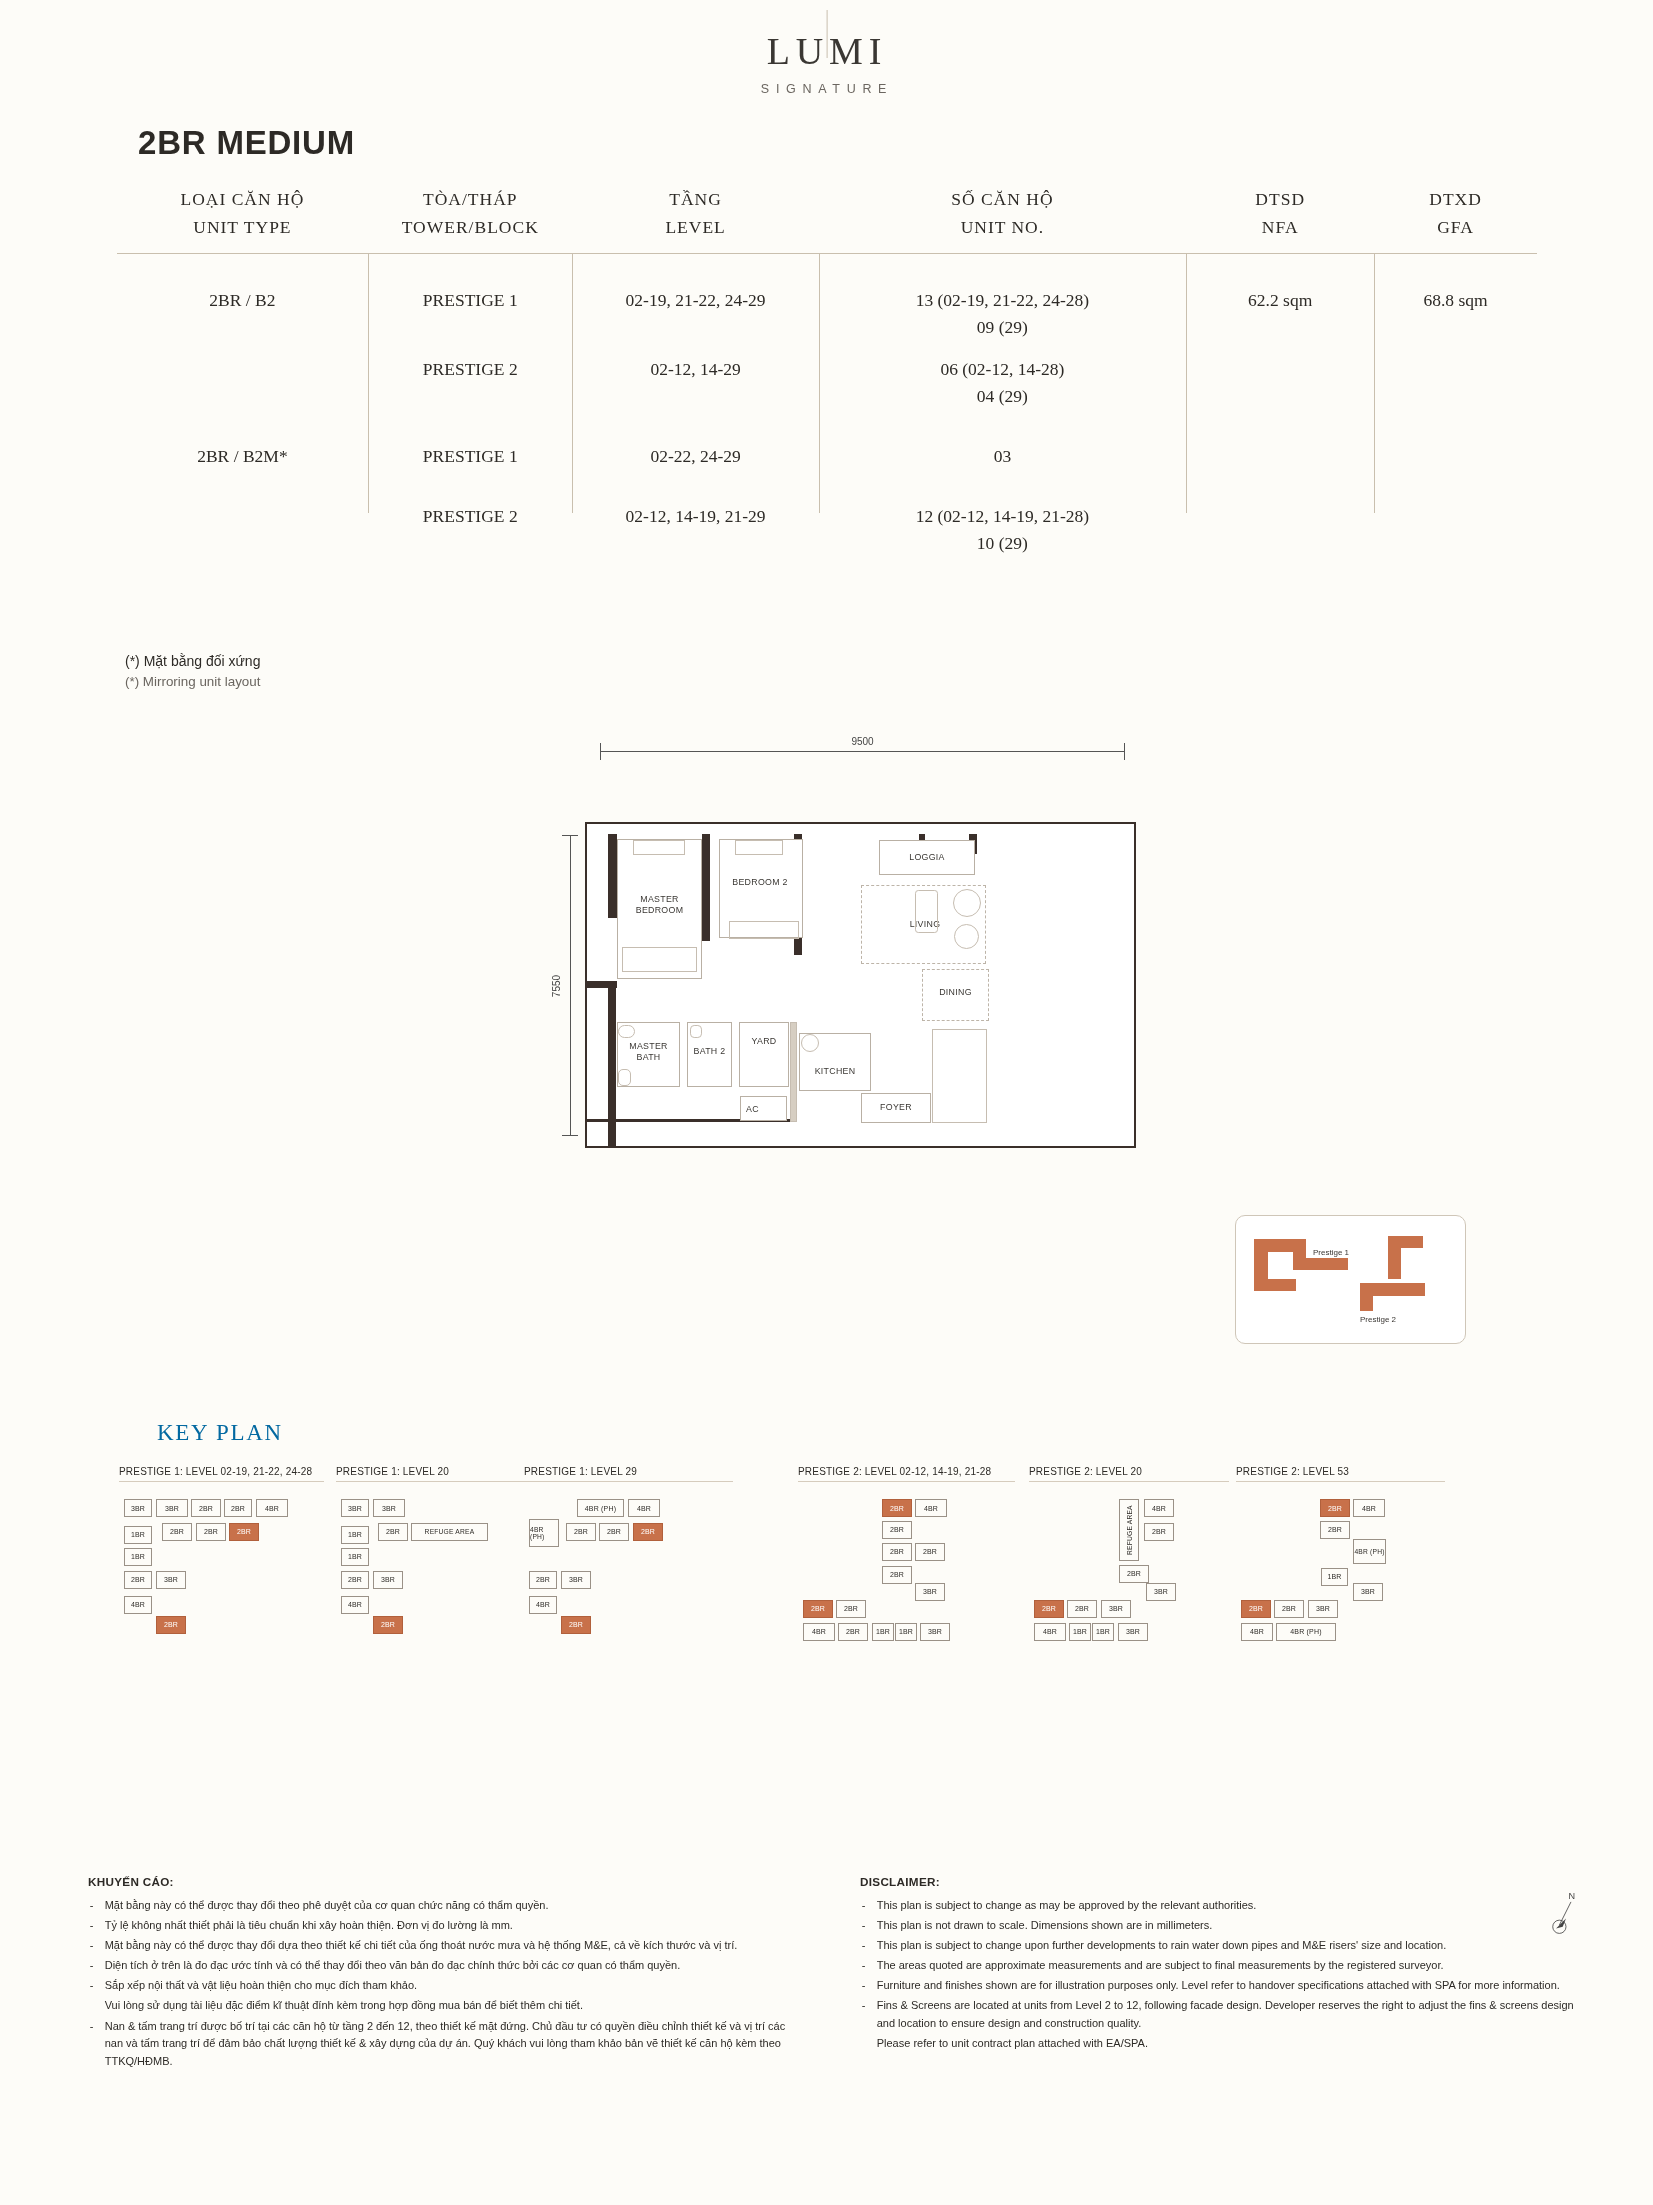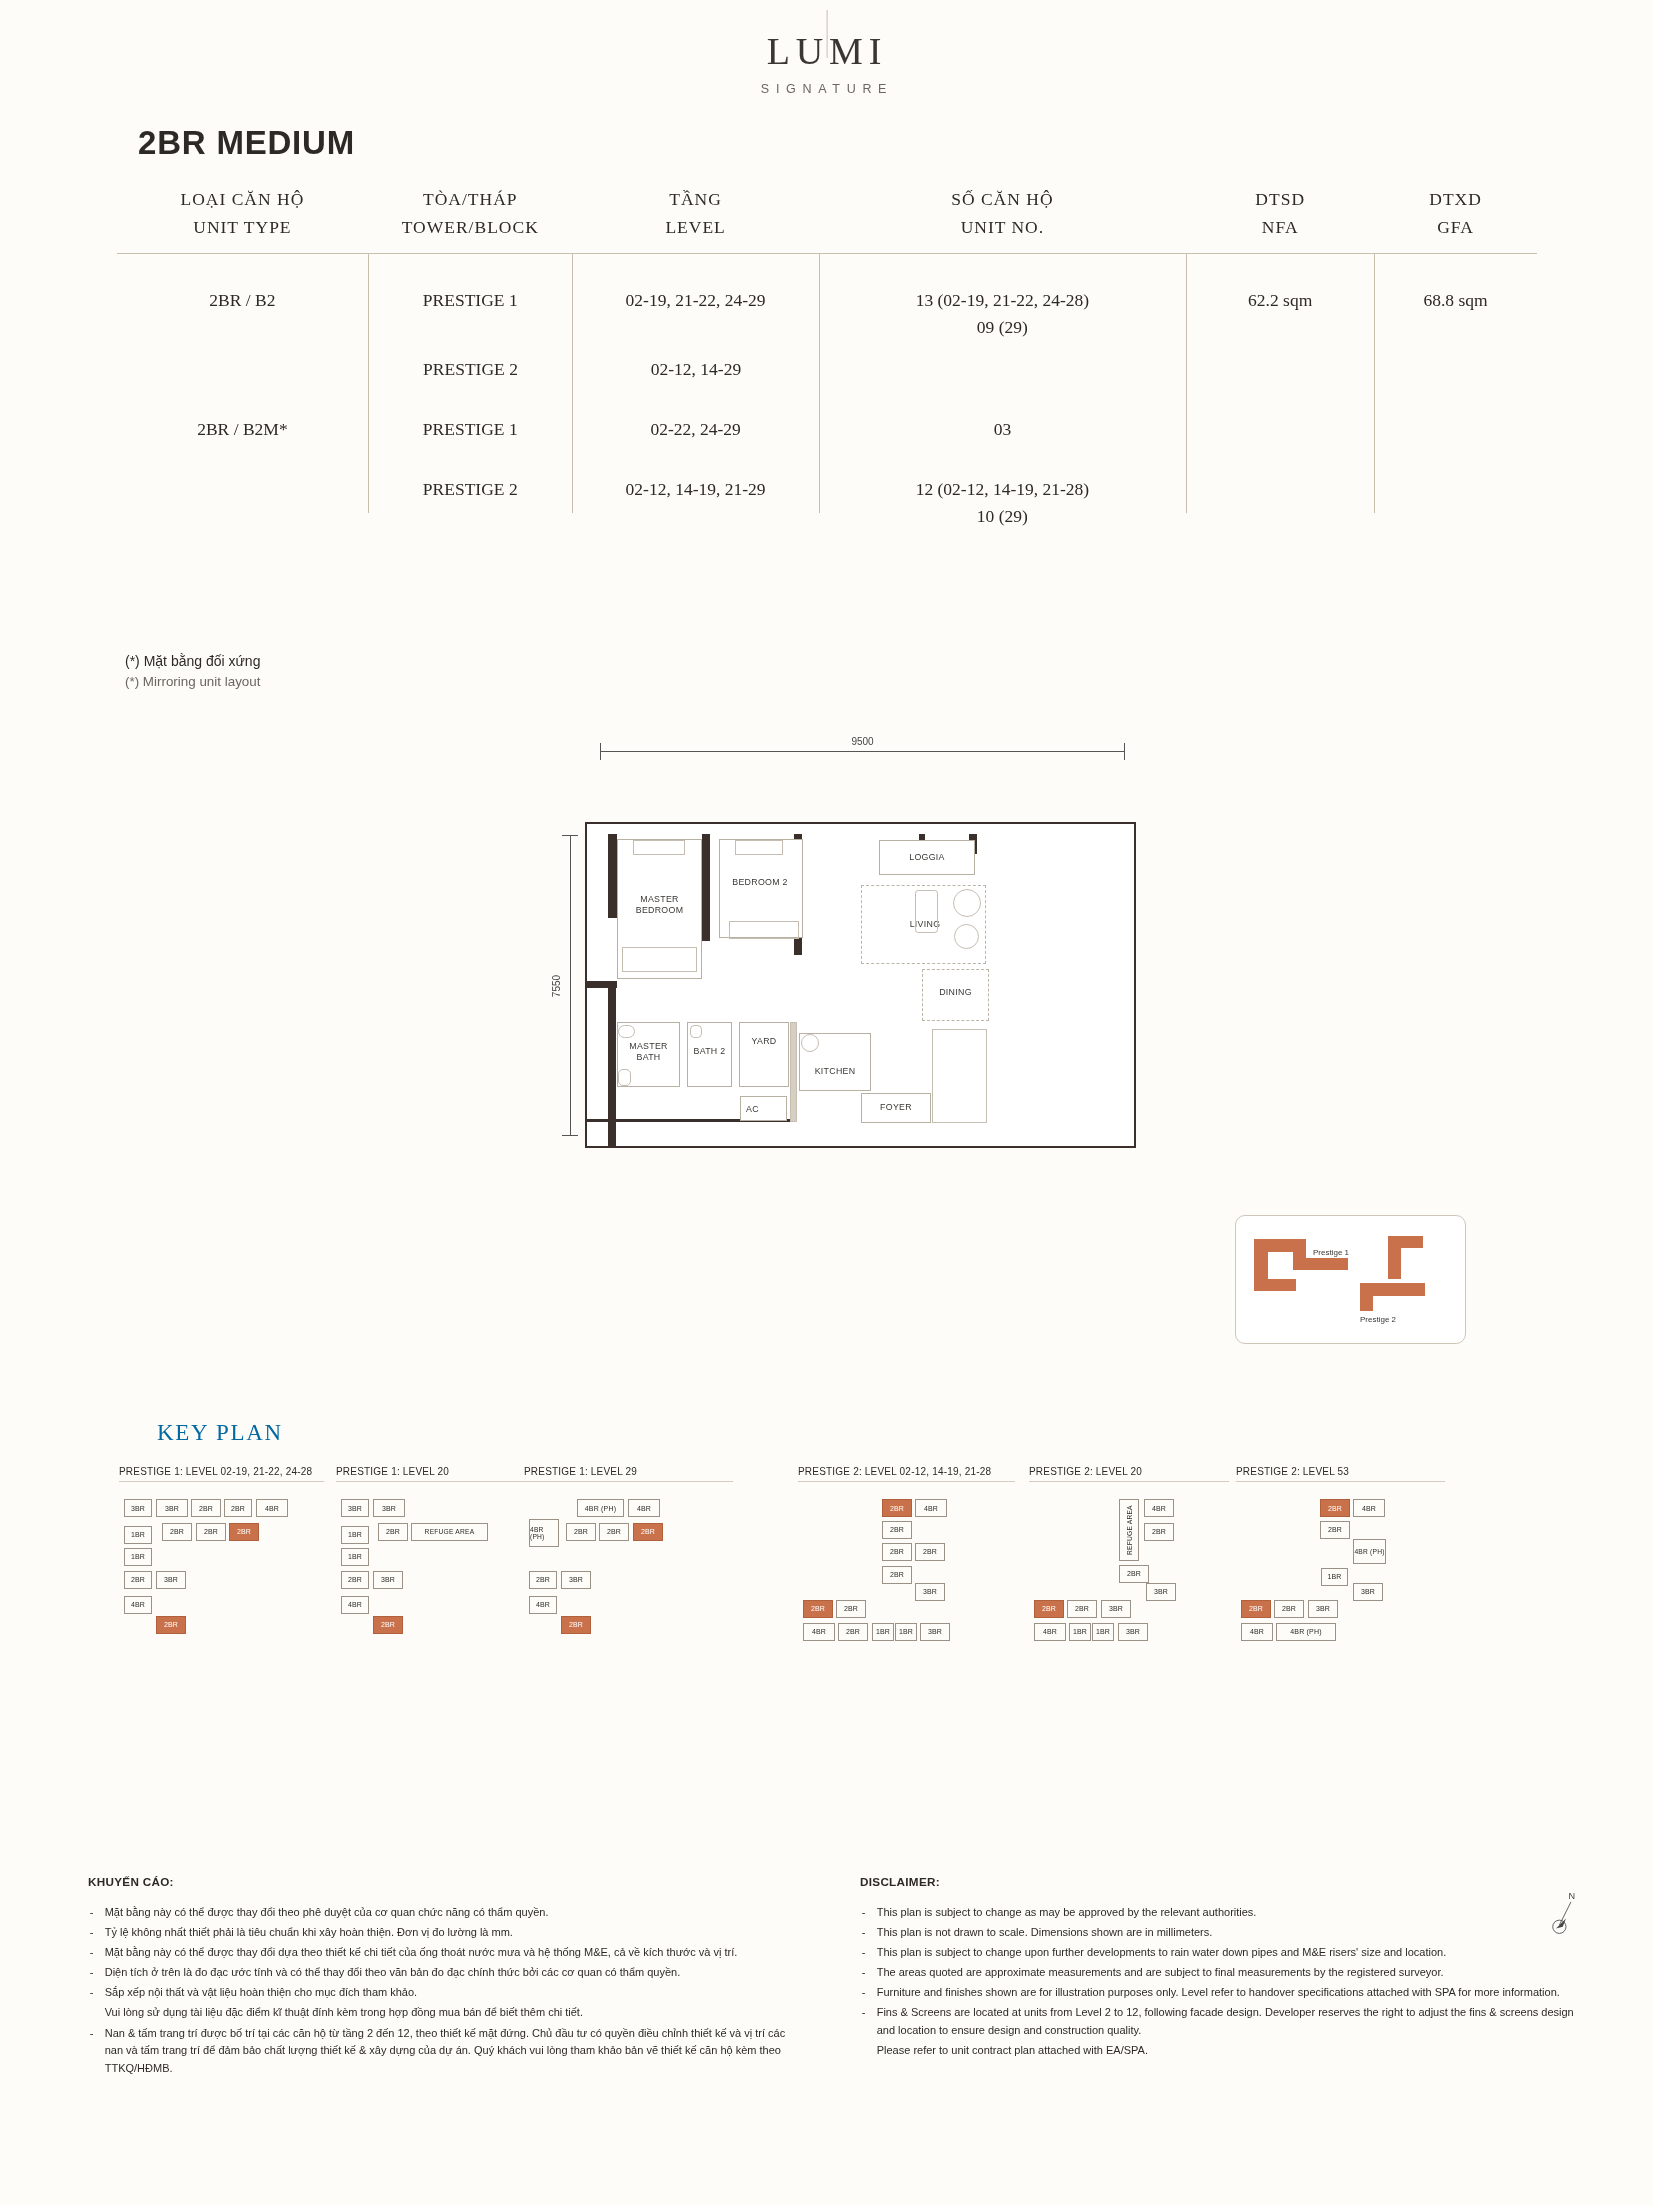--- a/index.html
+++ b/index.html
@@ -306,21 +306,21 @@
     top: 1875px;
     width: 100%;
   }
   .notes-col {
     position: absolute;
     font-family: "Liberation Sans", sans-serif;
   }
   .notes-col.left { left: 88px; width: 710px; }
   .notes-col.right { left: 860px; width: 718px; }
   .notes h4 {
-    margin: 0 0 16px 0;
+    margin: 0 0 9px 0;
     font-size: 11.7px;
     font-weight: bold;
     letter-spacing: 0.3px;
     color: #2d2a26;
   }
   .notes ul { margin: 0; padding: 0; list-style: none; }
   .notes li {
     position: relative;
     padding-left: 16.7px;
     font-size: 11px;
@@ -389,20 +389,22 @@
           <div class="cell c3 pad-top">02-19, 21-22, 24-29</div>
           <div class="cell c4 pad-top" style="white-space:pre-line;">13 (02-19, 21-22, 24-28)
 09 (29)</div>
           <div class="cell c5 pad-top">62.2 sqm</div>
           <div class="cell c6 pad-top">68.8 sqm</div>
         </div>
         <div class="srow">
           <div class="cell c1"></div>
           <div class="cell c2">PRESTIGE 2</div>
           <div class="cell c3">02-12, 14-29</div>
+          <div class="cell c4" style="white-space:pre-line;">06 (02-12, 14-28)
+04 (29)</div>
           <div class="cell c5"></div>
           <div class="cell c6"></div>
         </div>
         <div class="srow">
           <div class="cell c1 pad-top">2BR / B2M*</div>
           <div class="cell c2 pad-top">PRESTIGE 1</div>
           <div class="cell c3 pad-top">02-22, 24-29</div>
           <div class="cell c4 pad-top" style="white-space:pre-line;">03</div>
           <div class="cell c5 pad-top"></div>
           <div class="cell c6 pad-top"></div>

